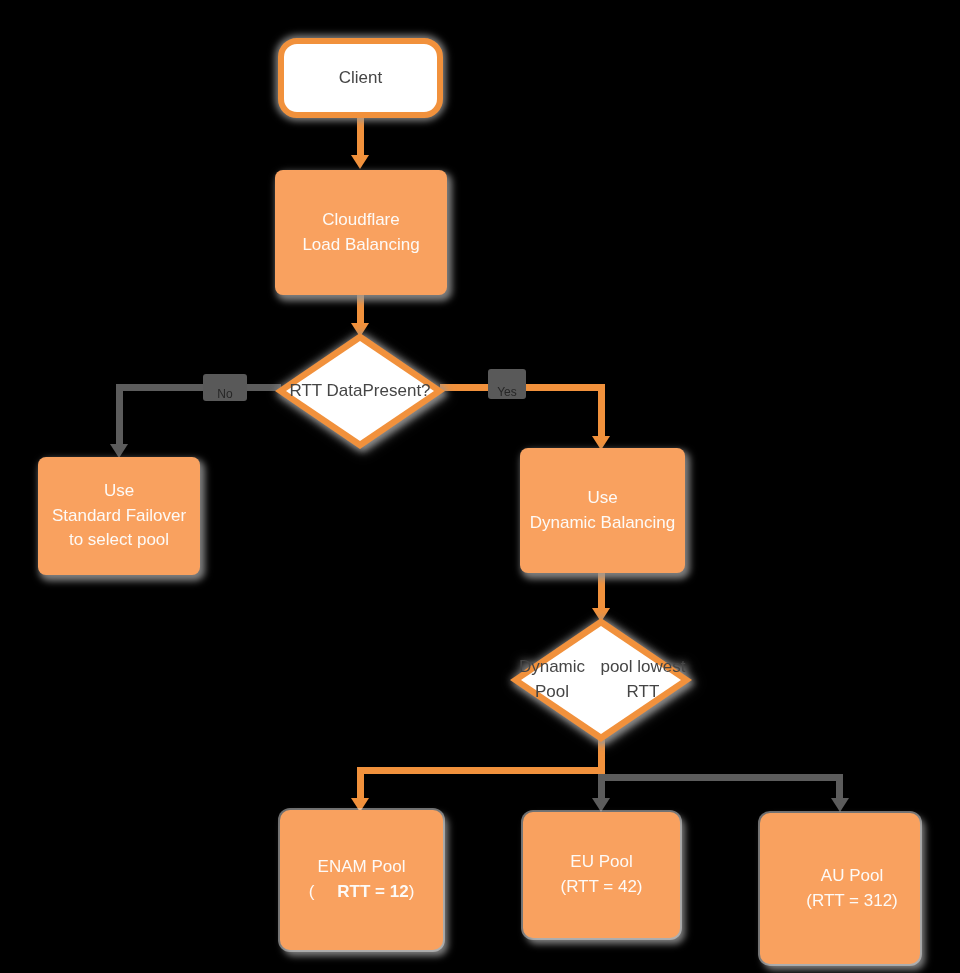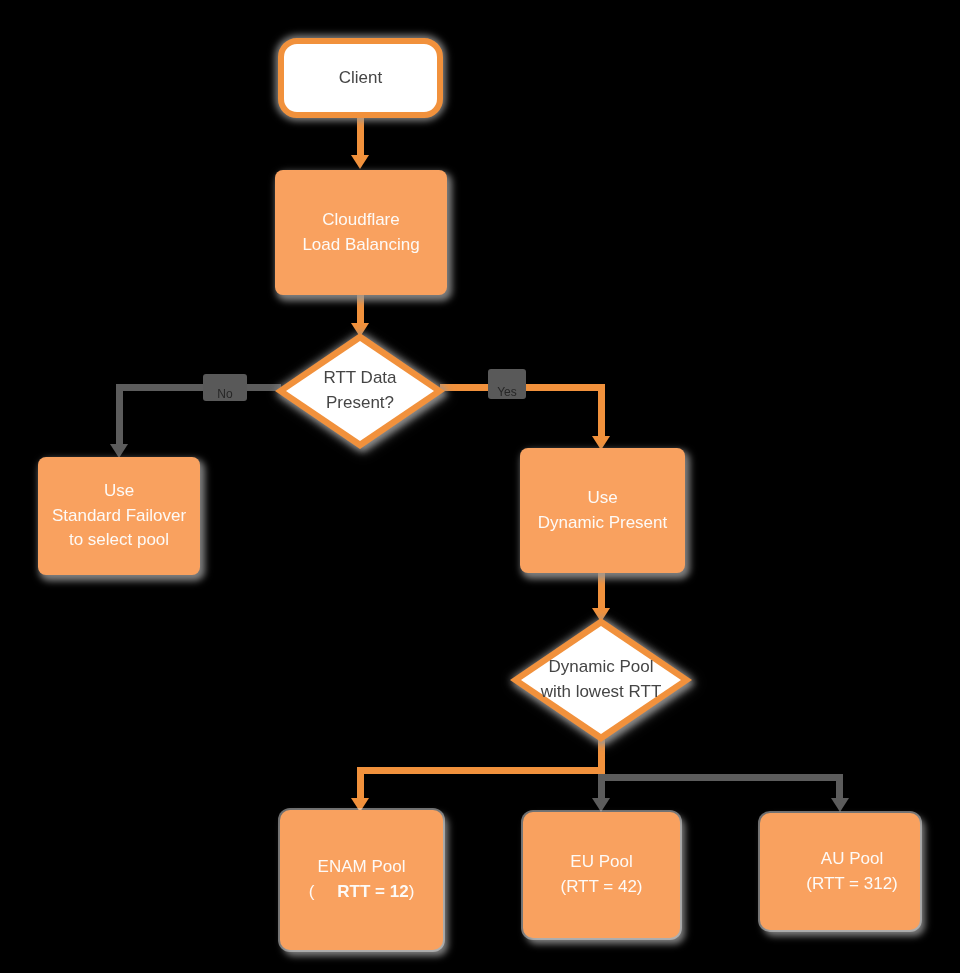--- a/index.html
+++ b/index.html
@@ -53,21 +53,21 @@
     background:var(--node-stroke);
     clip-path:polygon(50% 0,100% 50%,50% 100%,0 50%);
   }
   .diamond-inner{
     position:absolute;left:11px;right:11px;top:8px;bottom:8px;
     background:#ffffff;
     clip-path:polygon(50% 0,100% 50%,50% 100%,0 50%);
   }
   .diamond-text{
     position:absolute;inset:0;
-    display:flex;flex-direction:column;align-items:center;justify-content:center;
+    display:flex;flex-direction:row;align-items:center;justify-content:center;
     text-align:center;font-size:17px;line-height:1.45;color:var(--text-dark);
   }
 
   
   .edge{position:absolute;}
   .edge.orange{background:var(--node-stroke);}
   .edge.gray{background:var(--connector-gray);}
   .arrow-down{
     position:absolute;width:0;height:0;
     border-left:9px solid transparent;border-right:9px solid transparent;
@@ -144,40 +144,40 @@
   </div>
 
   <div class="node" style="left:38px;top:457px;width:162px;height:118px;">
     <span class="line">Use</span>
     <span class="line">Standard Failover</span>
     <span class="line">to select pool</span>
   </div>
 
   <div class="node" style="left:520px;top:448px;width:165px;height:125px;">
     <span class="line">Use</span>
-    <span class="line">Dynamic Present</span>
+    <span class="line">Dynamic Balancing</span>
   </div>
 
   <div class="diamond-wrap" style="left:510px;top:618px;width:182px;height:124px;">
     <div class="diamond-outer"></div>
     <div class="diamond-inner"></div>
     <div class="diamond-text">
       <span class="line">Dynamic Pool</span>
-      <span class="line">with lowest RTT</span>
+      <span class="line">pool lowest RTT</span>
     </div>
   </div>
 
   <div class="node pool" style="left:280px;top:810px;width:163px;height:140px;">
     <span class="line">ENAM Pool</span>
     <span class="line"><span>(</span><span class="bold">RTT = 12</span><span>)</span></span>
   </div>
 
   <div class="node pool" style="left:523px;top:812px;width:157px;height:126px;">
     <span class="line">EU Pool</span>
     <span class="line">(RTT = 42)</span>
   </div>
 
-  <div class="node pool" style="left:760px;top:813px;width:160px;height:117px;padding-left:24px;">
+  <div class="node pool" style="left:760px;top:813px;width:160px;height:151px;padding-left:24px;">
     <span class="line">AU Pool</span>
     <span class="line">(RTT = 312)</span>
   </div>
 
 </div>
 
 </body></html>

